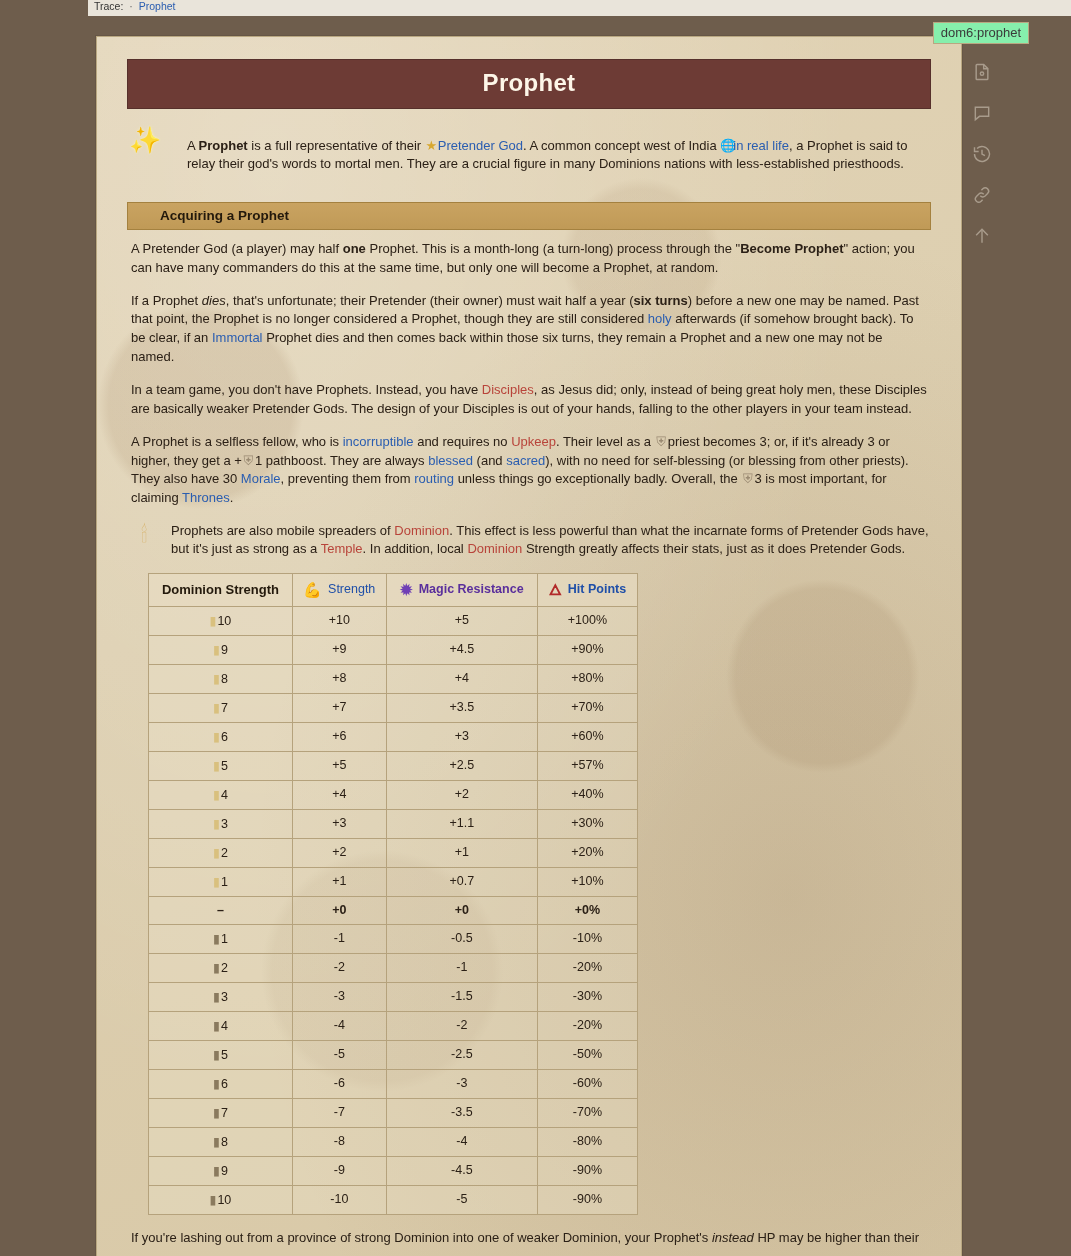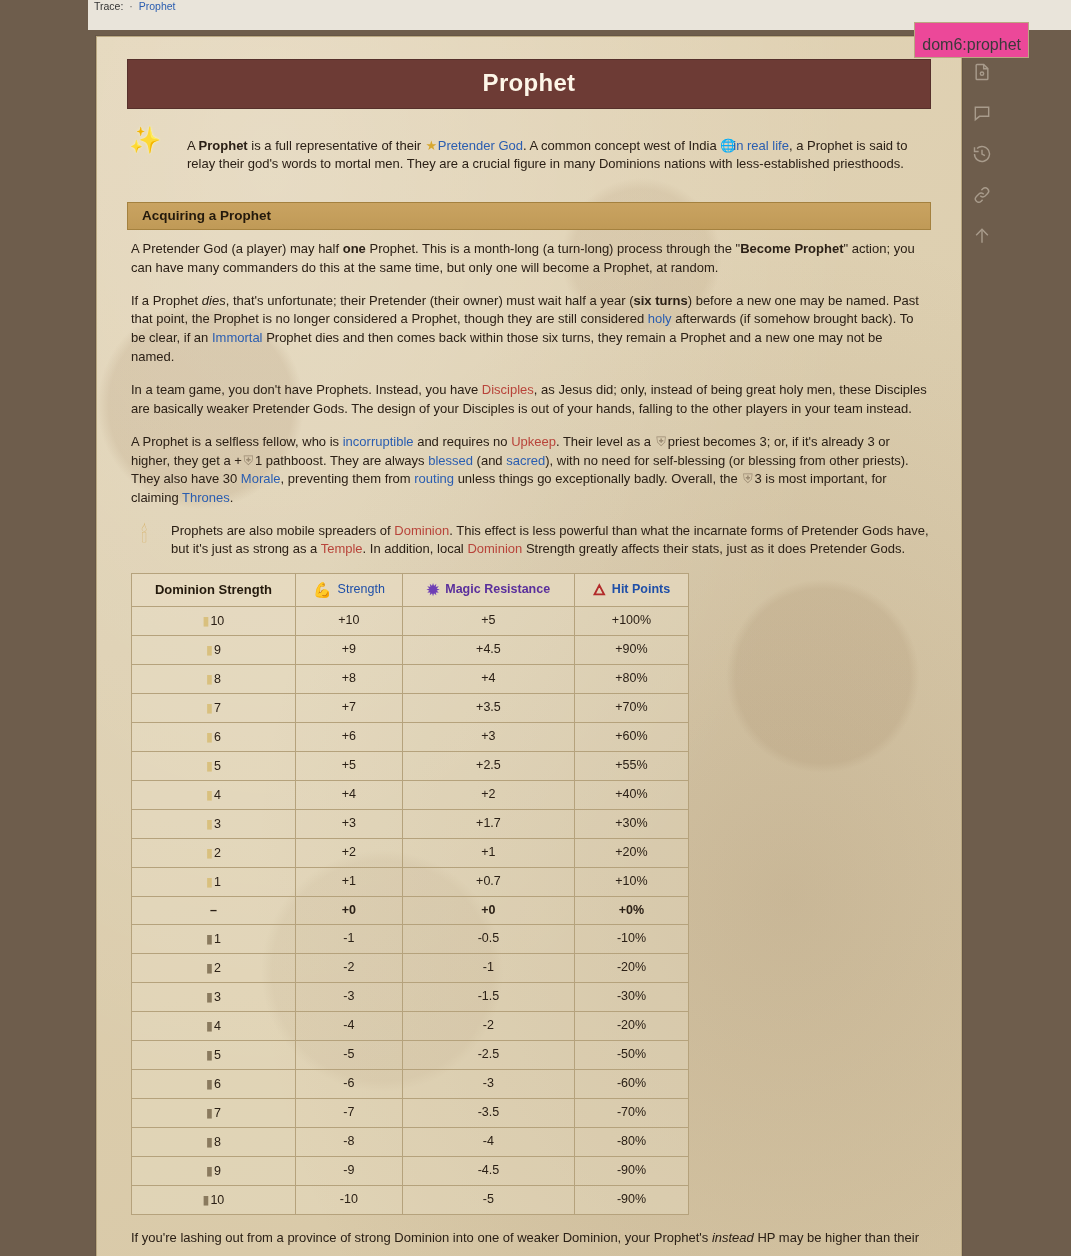--- a/index.html
+++ b/index.html
@@ -12,21 +12,21 @@
     color: #2b2016;
   }
   body {
     background: linear-gradient(#6e5d4c, #6e5d4c);
   }
 
   
   .trace-bar {
     position: absolute;
     top: 0; left: 88px; right: 0;
-    height: 30px;
+    height: 16px;
     background: #e9e4da;
     font-size: 10.5px;
     line-height: 13px;
     padding-left: 6px;
     color: #333;
     white-space: nowrap;
     overflow: hidden;
   }
   .trace-bar .sep { color: #666; margin: 0 3px; }
   .trace-bar a { color: #2a5db0; text-decoration: none; }
@@ -54,24 +54,24 @@
       radial-gradient(circle at 12% 30%, rgba(160,130,95,0.17) 0 8%, transparent 9%),
       radial-gradient(circle at 63% 18%, rgba(160,130,95,0.13) 0 6%, transparent 7%),
       radial-gradient(circle at 84% 52%, rgba(150,120,85,0.15) 0 9%, transparent 10%),
       radial-gradient(circle at 33% 76%, rgba(150,120,85,0.12) 0 10%, transparent 11%);
   }
 
   
   .ns-tag {
     position: absolute;
     right: 42px; top: 22px;
-    background: #ec4899;
+    background: #86efac;
     border: 1px solid #b9a781;
-    font-size: 16px;
-    padding: 13px 7px 3px 7px;
+    font-size: 13px;
+    padding: 2px 7px 3px 7px;
     color: #3a3a3a;
     z-index: 5;
   }
 
   
   .tool-rail {
     position: absolute;
     right: 74px; top: 60px;
     width: 30px;
     display: flex;
@@ -126,21 +126,21 @@
 
   
   .section-head {
     position: relative;
     margin: 14px 8px 10px 8px;
     background: linear-gradient(#c9a361, #c09a57);
     border: 1px solid #a4813f;
     color: #23190c;
     font-weight: bold;
     font-size: 13.5px;
-    padding: 5px 0 6px 14px;
+    padding: 5px 0 6px 32px;
     z-index: 2;
   }
 
   p.body {
     position: relative;
     margin: 0 10px 14px 12px;
     line-height: 1.45;
     z-index: 2;
   }
 
@@ -171,23 +171,23 @@
 
   .ic { display: inline-block; width: 13px; text-align: center; line-height: 1; }
   .ic.globe { color: #4a7fb5; }
   .ic.pgod  { color: #d8a830; }
   .ic.hat   { color: #9a8a72; }
 
   
   table.dom-table {
     position: relative;
     z-index: 2;
-    margin: 4px 0 14px 12px;
+    margin: 4px 0 14px 29px;
     border-collapse: collapse;
-    width: 558px;
+    width: 490px;
     background: rgba(238,228,205,0.34);
   }
   table.dom-table th, table.dom-table td {
     border: 1px solid #b5a27c;
     text-align: center;
     padding: 6px 4px 7px 4px;
     font-size: 12.5px;
   }
   table.dom-table thead th {
     font-weight: bold;
@@ -340,32 +340,32 @@
         <tr>
           <td class="dom-cell"><span class="flamepos">▮</span>6</td>
           <td>+6</td>
           <td>+3</td>
           <td>+60%</td>
         </tr>
         <tr>
           <td class="dom-cell"><span class="flamepos">▮</span>5</td>
           <td>+5</td>
           <td>+2.5</td>
-          <td>+55%</td>
+          <td>+57%</td>
         </tr>
         <tr>
           <td class="dom-cell"><span class="flamepos">▮</span>4</td>
           <td>+4</td>
           <td>+2</td>
           <td>+40%</td>
         </tr>
         <tr>
           <td class="dom-cell"><span class="flamepos">▮</span>3</td>
           <td>+3</td>
-          <td>+1.7</td>
+          <td>+1.1</td>
           <td>+30%</td>
         </tr>
         <tr>
           <td class="dom-cell"><span class="flamepos">▮</span>2</td>
           <td>+2</td>
           <td>+1</td>
           <td>+20%</td>
         </tr>
         <tr>
           <td class="dom-cell"><span class="flamepos">▮</span>1</td>

